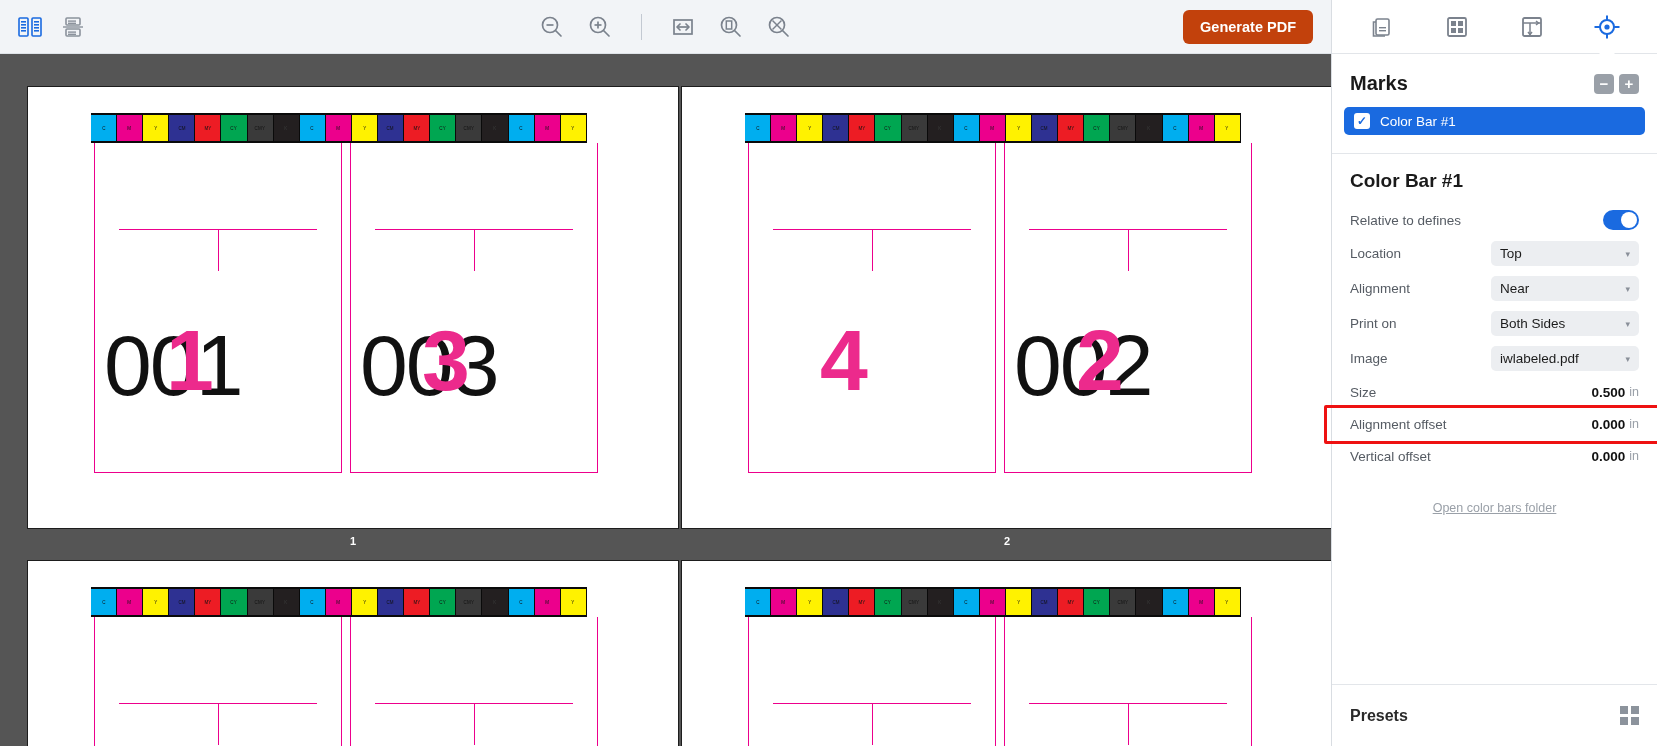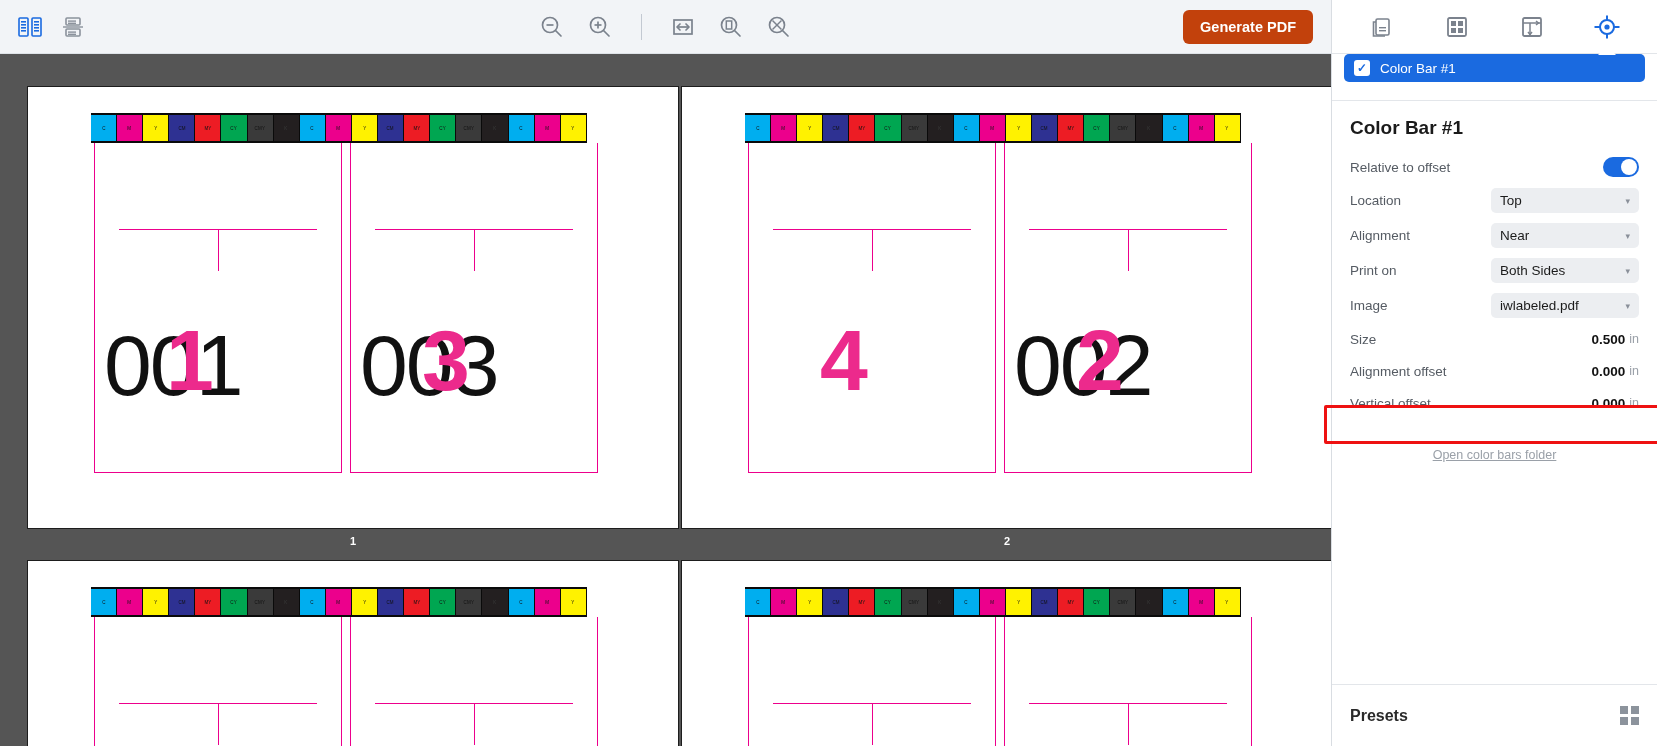--- a/index.html
+++ b/index.html
@@ -638,32 +638,39 @@
           <circle cx="14" cy="13" r="7" fill="none" stroke="#1a6ae0" stroke-width="2"></circle>
           <circle cx="14" cy="13" r="2.6" fill="#1a6ae0"></circle>
           <line x1="14" y1="1.5" x2="14" y2="7" stroke="#1a6ae0" stroke-width="2"></line>
           <line x1="14" y1="19" x2="14" y2="24.5" stroke="#1a6ae0" stroke-width="2"></line>
           <line x1="1.5" y1="13" x2="7" y2="13" stroke="#1a6ae0" stroke-width="2"></line>
           <line x1="21" y1="13" x2="26.5" y2="13" stroke="#1a6ae0" stroke-width="2"></line>
         </svg>
       </div>
     </div>
 
+    <div class="panel-head">
+      <h2>Marks</h2>
+      <div class="mini-btns">
+        <div class="mini-btn">−</div>
+        <div class="mini-btn">+</div>
+      </div>
+    </div>
 
     <div class="mark-row">
       <div class="mk-check">✓</div>
       <span>Color Bar #1</span>
     </div>
 
     <div class="panel-divider"></div>
 
     <div class="prop-title">Color Bar #1</div>
 
     <div class="prop-row">
-      <div class="prop-label" style="width:auto;flex:1">Relative to offset</div>
+      <div class="prop-label" style="width:auto;flex:1">Relative to defines</div>
       <div class="prop-control" style="flex:0 0 auto">
         <div class="toggle"></div>
       </div>
     </div>
 
     <div class="prop-row">
       <div class="prop-label">Location</div>
       <div class="prop-control">
         <div class="select">
           <span>Top</span>

